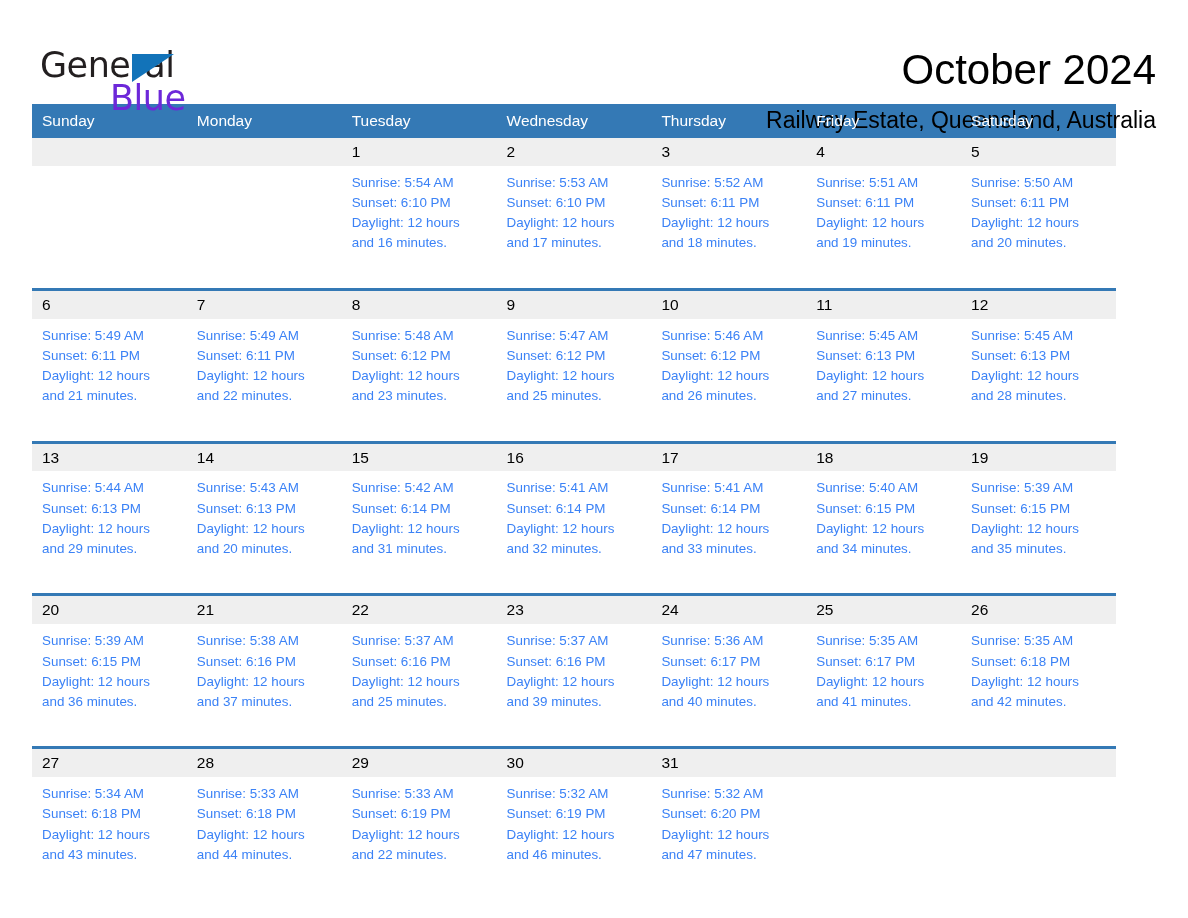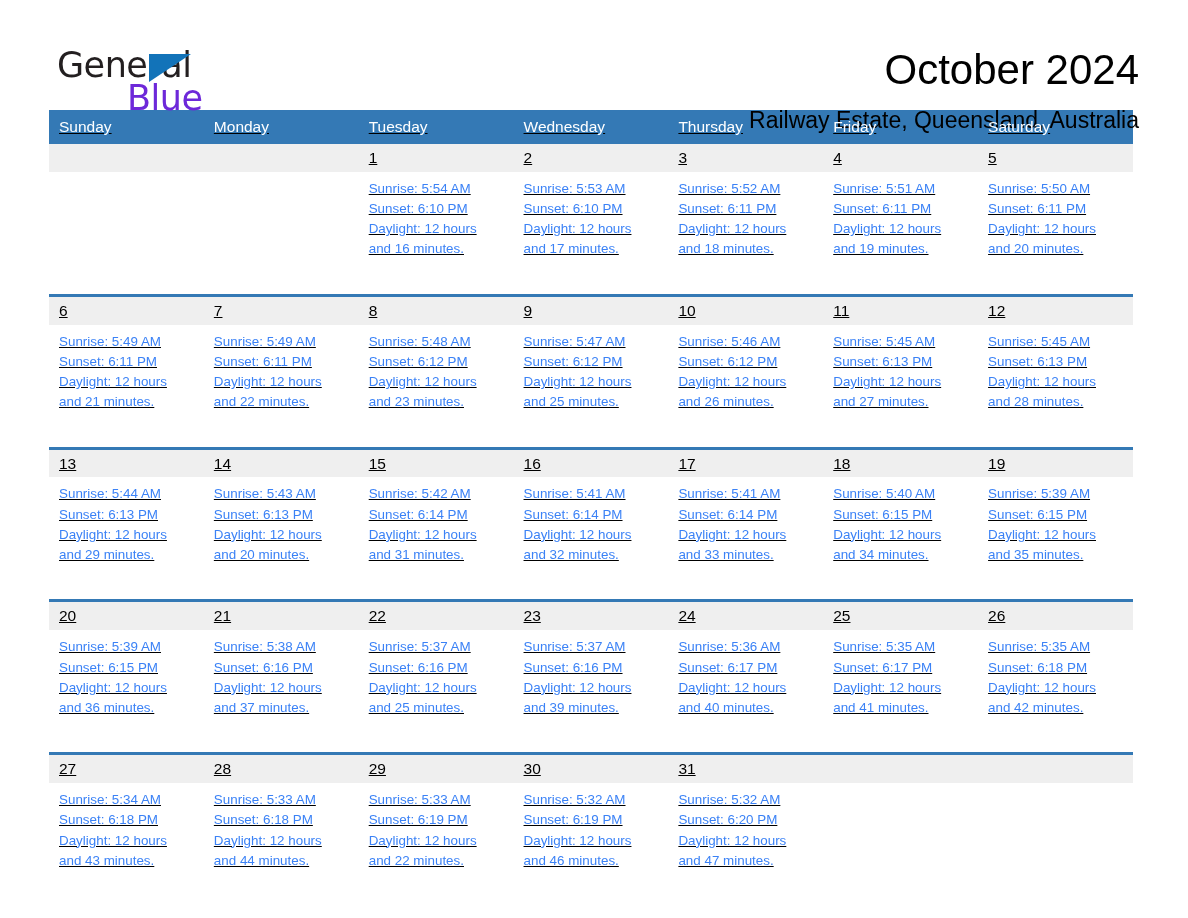--- a/index.html
+++ b/index.html
@@ -12,21 +12,21 @@
     height: 918px;
     font-family: "Liberation Sans", sans-serif;
     color: #000000;
     -webkit-font-smoothing: antialiased;
   }
   .page {
     position: relative;
     width: 1188px;
     height: 704px;
     box-sizing: border-box;
-    padding: 0 49px;
+    padding: 0 32px;
     border-radius: 14px;
   }
 
   
   .header {
     display: flex;
     align-items: flex-start;
     justify-content: space-between;
     padding-top: 46px;
     height: 96px;
@@ -84,25 +84,24 @@
   .cal-location {
     margin-top: 16px;
     font-size: 23px;
     font-weight: 400;
     color: #000000;
     line-height: 1.1;
   }
 
   
   .calendar {
-    margin-top: 14px;
+    margin-top: 8px;
     width: 1084px;
     border-collapse: collapse;
     table-layout: fixed;
-    text-decoration: underline;
   }
   .calendar th {
     background: #3479b5;
     color: #ffffff;
     font-size: 15.5px;
     font-weight: 400;
     text-align: left;
     padding: 8px 0 9px 10px;
     line-height: 1.1;
   }

